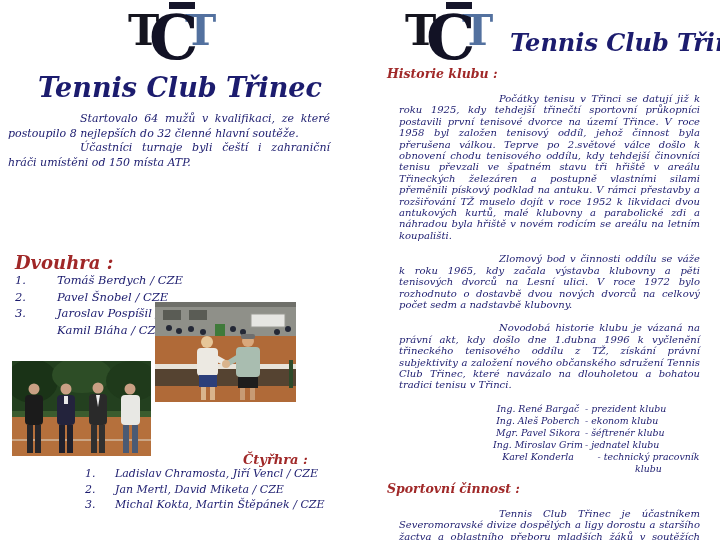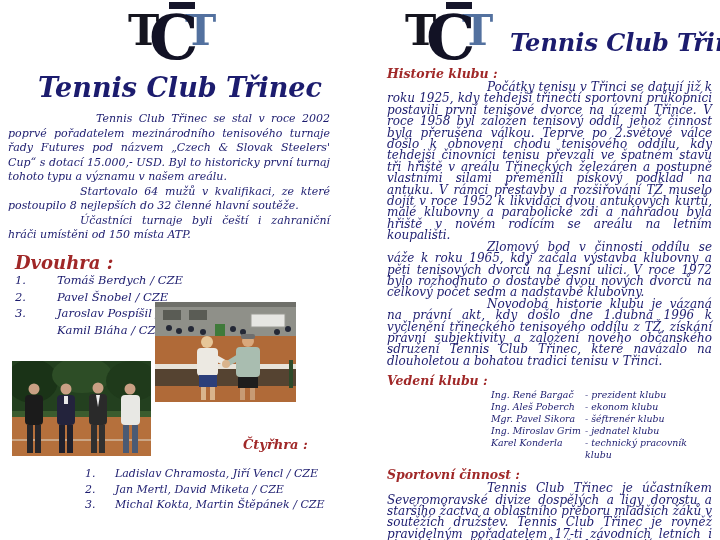--- a/index.html
+++ b/index.html
@@ -25,58 +25,57 @@
   
   .lcol{position:absolute;left:8px;top:112px;width:322px;text-align:justify;
         font-size:11px;line-height:14.5px;font-style:italic;}
   .lcol p{margin:0;}
   .lcol .i1{text-indent:88px;}
   .lcol .i2{text-indent:72px;font-style:italic;}
   .dvouhra-h{position:absolute;left:15px;top:252px;font-size:18px;}
   .dlist{position:absolute;left:15px;top:272px;width:290px;font-style:italic;font-size:11.5px;}
   .dlist .row{display:flex;height:16.5px;line-height:16.5px;}
   .dlist .num{width:42px;flex:0 0 42px;}
-  .ctyrhra-h{position:absolute;left:243px;top:437px;font-size:13px;}
+  .ctyrhra-h{position:absolute;left:243px;top:452px;font-size:13px;}
   .clist{position:absolute;left:85px;top:466px;width:270px;font-style:italic;font-size:11px;}
   .clist .row{display:flex;height:15.5px;line-height:15.5px;}
   .clist .num{width:30px;flex:0 0 30px;}
 
   
   .photo{position:absolute;display:block;}
   .photo-handshake{left:155px;top:302px;}
   .photo-officials{left:12px;top:361px;}
 
   
   .rcol{position:absolute;left:27px;top:66px;width:325px;font-style:italic;}
   .rcol h2{font-size:12.5px;margin:0 0 1px 0;}
-  .rcol p{margin:0;text-align:justify;font-size:12px;line-height:11.4px;color:#1b1b6e;}
+  .rcol p{margin:12px;text-align:justify;font-size:10px;line-height:11.4px;color:#1b1b6e;}
   .rcol .ind{text-indent:100px;}
   .rcol .gap{margin-top:6px;}
-  .members{margin:1px 0 0 104px;font-size:9.4px;line-height:12px;}
+  .members{margin:1px 0 0 104px;font-size:9.4px;line-height:12px;text-align:center;}
   .mrow{display:flex;}
   .mname{width:94px;flex:0 0 94px;}
 </style>
 </head>
 <body>
 
 <div class="sheet">
 
   <section class="page left">
 
     <div class="logo" style="left:128px;top:2px;">
       <span class="cap"></span>
       <span class="l lt1">T</span>
       <span class="l lt2">T</span>
       <span class="l lc">C</span>
     </div>
 
     <h1 class="title-c">Tennis Club Třinec</h1>
 
     <div class="lcol">
-      <p class="i1">Tennis Club Třinec se stal v roce 2002 poprvé pořadatelem mezinárodního tenisového turnaje řady Futures pod názvem „Czech &amp; Slovak Steelers' Cup“ s dotací 15.000,- USD. Byl to historicky první turnaj tohoto typu a významu v našem areálu.</p>
       <p class="i2">Startovalo 64 mužů v kvalifikaci, ze které postoupilo 8 nejlepších do 32 členné hlavní soutěže.</p>
       <p class="i2">Účastníci turnaje byli čeští i zahraniční hráči umístěni od 150 místa ATP.</p>
     </div>
 
     <h2 class="red dvouhra-h">Dvouhra :</h2>
     <div class="dlist">
       <div class="row">
         <span class="num">1.</span>
         <span class="nm">Tomáš Berdych / CZE</span>
       </div>
@@ -197,21 +196,20 @@
 
     <h1 class="title-r">Tennis Club Třinec</h1>
 
     <div class="rcol">
 
       <h2 class="red">Historie klubu :</h2>
       <p class="ind">Počátky tenisu v Třinci se datují již k roku 1925, kdy tehdejší třinečtí sportovní průkopníci postavili první tenisové dvorce na území Třince. V roce 1958 byl založen tenisový oddíl, jehož činnost byla přerušena válkou. Teprve po 2.světové válce došlo k obnovení chodu tenisového oddílu, kdy tehdejší činovníci tenisu převzali ve špatném stavu tři hřiště v areálu Třineckých železáren a postupně vlastními silami přeměnili pískový podklad na antuku. V rámci přestavby a rozšiřování TŽ muselo dojít v roce 1952 k likvidaci dvou antukových kurtů, malé klubovny a parabolické zdi a náhradou byla hřiště v novém rodícím se areálu na letním koupališti.</p>
       <p class="ind">Zlomový bod v činnosti oddílu se váže k roku 1965, kdy začala výstavba klubovny a pěti tenisových dvorců na Lesní ulici. V roce 1972 bylo rozhodnuto o dostavbě dvou nových dvorců na celkový počet sedm a nadstavbě klubovny.</p>
       <p class="ind">Novodobá historie klubu je vázaná na právní akt, kdy došlo dne 1.dubna 1996 k vyčlenění třineckého tenisového oddílu z TŽ, získání právní subjektivity a založení nového občanského sdružení Tennis Club Třinec, které navázalo na dlouholetou a bohatou tradici tenisu v Třinci.</p>
 
-      <h2 class="red gap">Vedení klubu :</h2>
       <div class="members">
         <div class="mrow">
           <span class="mname">Ing. René Bargač</span>
           <span class="mrole">- prezident klubu</span>
         </div>
         <div class="mrow">
           <span class="mname">Ing. Aleš Poberch</span>
           <span class="mrole">- ekonom klubu</span>
         </div>
         <div class="mrow">

